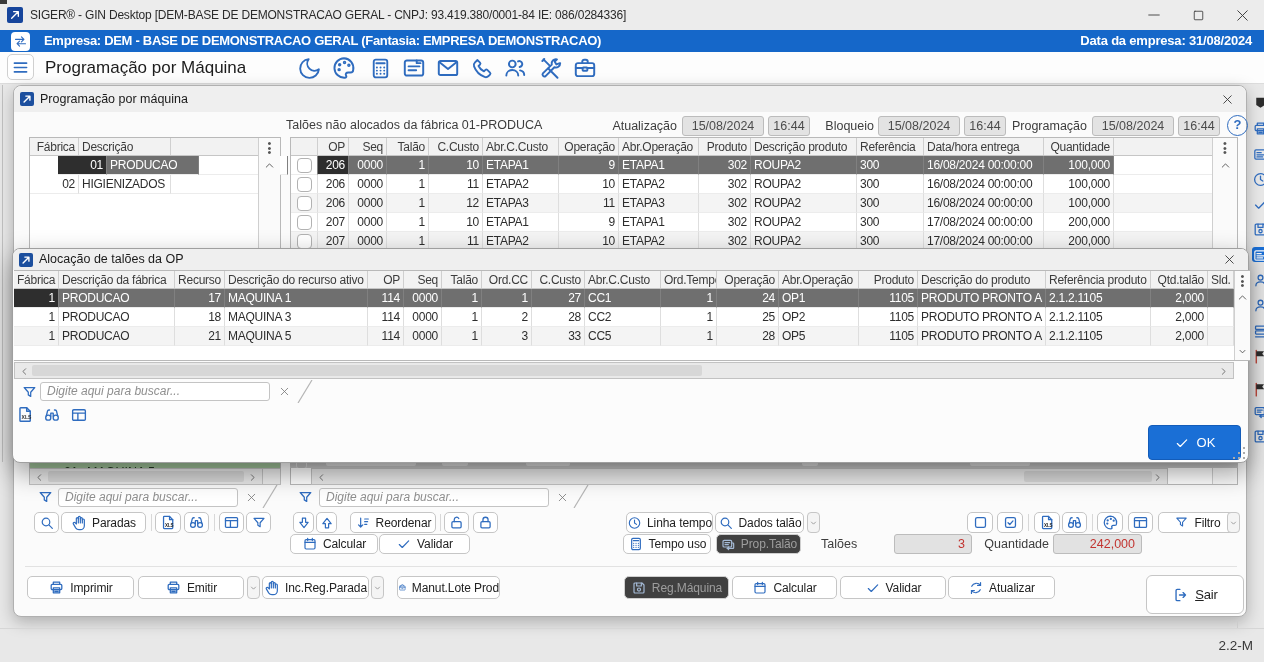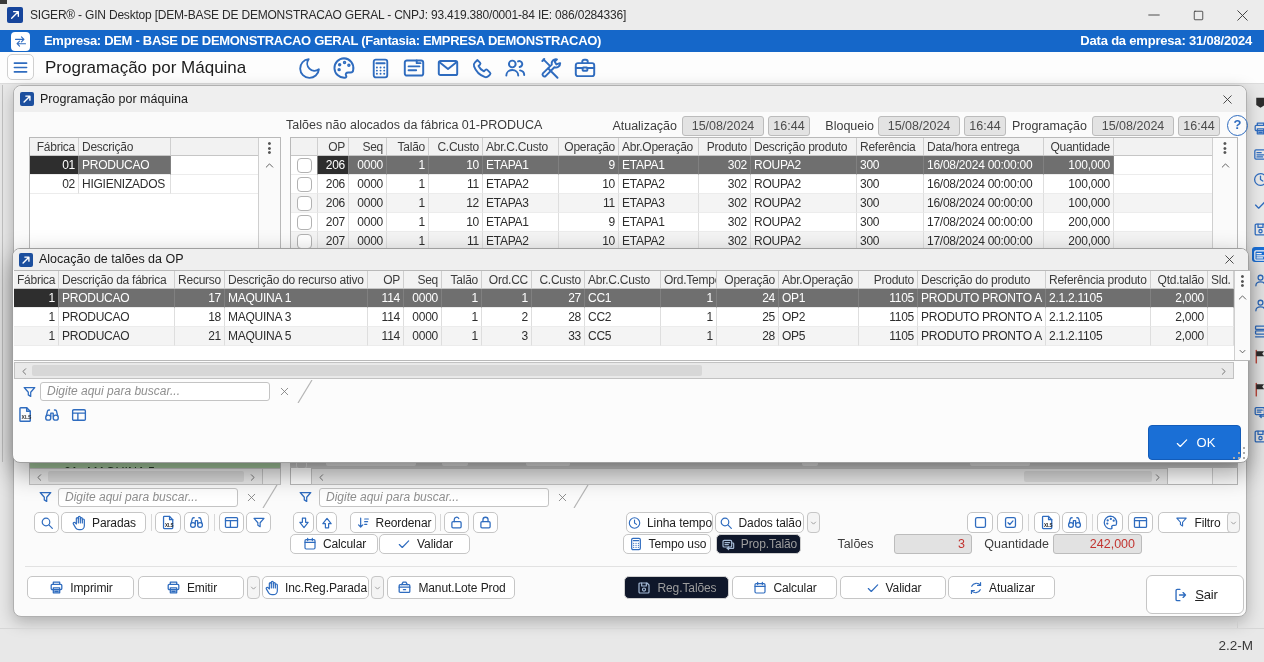--- a/index.html
+++ b/index.html
@@ -78,21 +78,21 @@
   .filter-input { position:absolute; height:19px; background:#fff; border:1px solid #c4c4c4; border-radius:3px;
                   color:#8f8f8f; font-style:italic; font-size:12px; line-height:17px; padding:0 6px; overflow:hidden; white-space:nowrap;}
   .filter-x { position:absolute; width:14px; height:14px; }
   .filter-x svg { stroke:#777; stroke-width:1.5; }
   .slant { position:absolute; width:18px; height:23px; overflow:hidden; }
   .slant svg { stroke:#b5b5b5; stroke-width:1.2; }
 
   
   .btn { position:absolute; height:21px; background:#fff; border:1px solid #c6c6c6; border-radius:5px;
          display:flex; align-items:center; justify-content:center; gap:5px; color:#222; font-size:12px; letter-spacing:-0.1px; white-space:nowrap; }
-  .btn.dis { background:#0f172a; color:#9d9d9d; border-color:#cfcfcf;align-items:center; }
+  .btn.dis { background:#404040; color:#9d9d9d; border-color:#cfcfcf;align-items:center; }
   .btn.dis svg { stroke:#a4bad6; }
   .btn.big { height:39px; border-radius:6px; font-size:13px; }
   .btn.dd { width:13px; border-radius:4px; background:#f4f4f4; }
   .btn.dd svg { stroke:#7a7a7a; stroke-width:1.5; }
   .tsep { position:absolute; width:1px; background:#d8d8d8; }
   .okbtn { position:absolute; background:#1a6fd6; border:1px solid #135cb9; border-radius:4px; color:#fff; font-size:13px;
            display:flex; align-items:center; justify-content:center; gap:7px; }
   .okbtn svg { stroke:#fff; stroke-width:1.8; }
 
   .lbl { position:absolute; color:#3d3d3d; white-space:nowrap; }
@@ -509,21 +509,21 @@
 
   <div class="helpico" style="left:1213px; top:29px;">?</div>
 
   <div id="factory-grid" class="grid" style="left:15px; top:51px; width:252px; height:348px;">
       <div class="g-head" style="height: 18px; line-height: 18px;">
         <div class="cell r" style="width: 49px;">Fábrica</div>
         <div class="cell l" style="width: 92px;">Descrição</div>
         <div class="cell c" style="width: 89px;"></div>
       </div>
       <div class="g-row sel" style="height: 19px; line-height: 19px;">
-        <div class="cell r selfirst" style="width: 49px;">01</div>
+        <div class="cell r selfirst" style="width: 49px; margin-left: 28px;">01</div>
         <div class="cell l" style="width: 92px;">PRODUCAO</div>
         <div class="cell c nosel" style="width: 89px;"></div>
       </div>
       <div class="g-row" style="height: 19px; line-height: 19px;">
         <div class="cell r" style="width: 49px;">02</div>
         <div class="cell l" style="width: 92px;">HIGIENIZADOS</div>
         <div class="cell c nosel" style="width: 89px;"></div>
       </div>
       <div class="vstrip" style="width: 22px; bottom: 0px;">
         <div class="dots3">•<br>•<br>•</div>
@@ -856,21 +856,21 @@
       </svg>
       <span>Tempo uso</span>
     </div>
   <div class="btn dis" style="left:702px; top:448px; width:85px; height:20px;">
       <svg class="ic" width="16" height="16">
         <use href="#i-stamp"></use>
       </svg>
       <span>Prop.Talão</span>
     </div>
 
-  <div class="lbl abs" style="left:807px; top:451px; width:69px; text-align:center;">Talões</div>
+  <div class="lbl abs" style="left:807px; top:451px; width:69px; text-align:left;">Talões</div>
   <div class="fld red abs" style="left:880px; top:448px; width:78px;">3</div>
   <div class="lbl abs" style="left:962px; top:451px; width:73px; text-align:right;">Quantidade</div>
   <div class="fld red abs" style="left:1039px; top:448px; width:89px;">242,000</div>
 
   <div class="abs" style="left:11px; top:480px; width:1212px; height:1px; background:#e2e2e2;"></div>
 
   <div class="btn" style="left:13px; top:490px; width:107px; height:23px;">
       <svg class="ic" width="17" height="17">
         <use href="#i-printer"></use>
       </svg>
@@ -891,32 +891,32 @@
       <svg class="ic" width="16" height="16">
         <use href="#i-hand"></use>
       </svg>
       <span>Inc.Reg.Parada</span>
     </div>
   <div class="btn dd" style="left:357px; top:490px; height:23px;">
       <svg class="ic" width="12" height="12">
         <use href="#i-chevdown"></use>
       </svg>
     </div>
-  <div class="btn" style="left:373px; top:490px; width:128px; height:23px;">
+  <div class="btn" style="left:383px; top:490px; width:103px; height:23px;">
       <svg class="ic" width="17" height="17">
         <use href="#i-box"></use>
       </svg>
       <span>Manut.Lote Prod</span>
     </div>
 
   <div class="btn dis" style="left:610px; top:490px; width:105px; height:23px;">
       <svg class="ic" width="16" height="16">
         <use href="#i-floppy"></use>
       </svg>
-      <span>Reg.Talões</span>
+      <span>Reg.Máquina</span>
     </div>
   <div class="btn" style="left:718px; top:490px; width:105px; height:23px;">
       <svg class="ic" width="16" height="16">
         <use href="#i-calendar"></use>
       </svg>
       <span>Calcular</span>
     </div>
   <div class="btn" style="left:826px; top:490px; width:106px; height:23px;">
       <svg class="ic" width="16" height="16">
         <use href="#i-check"></use>

